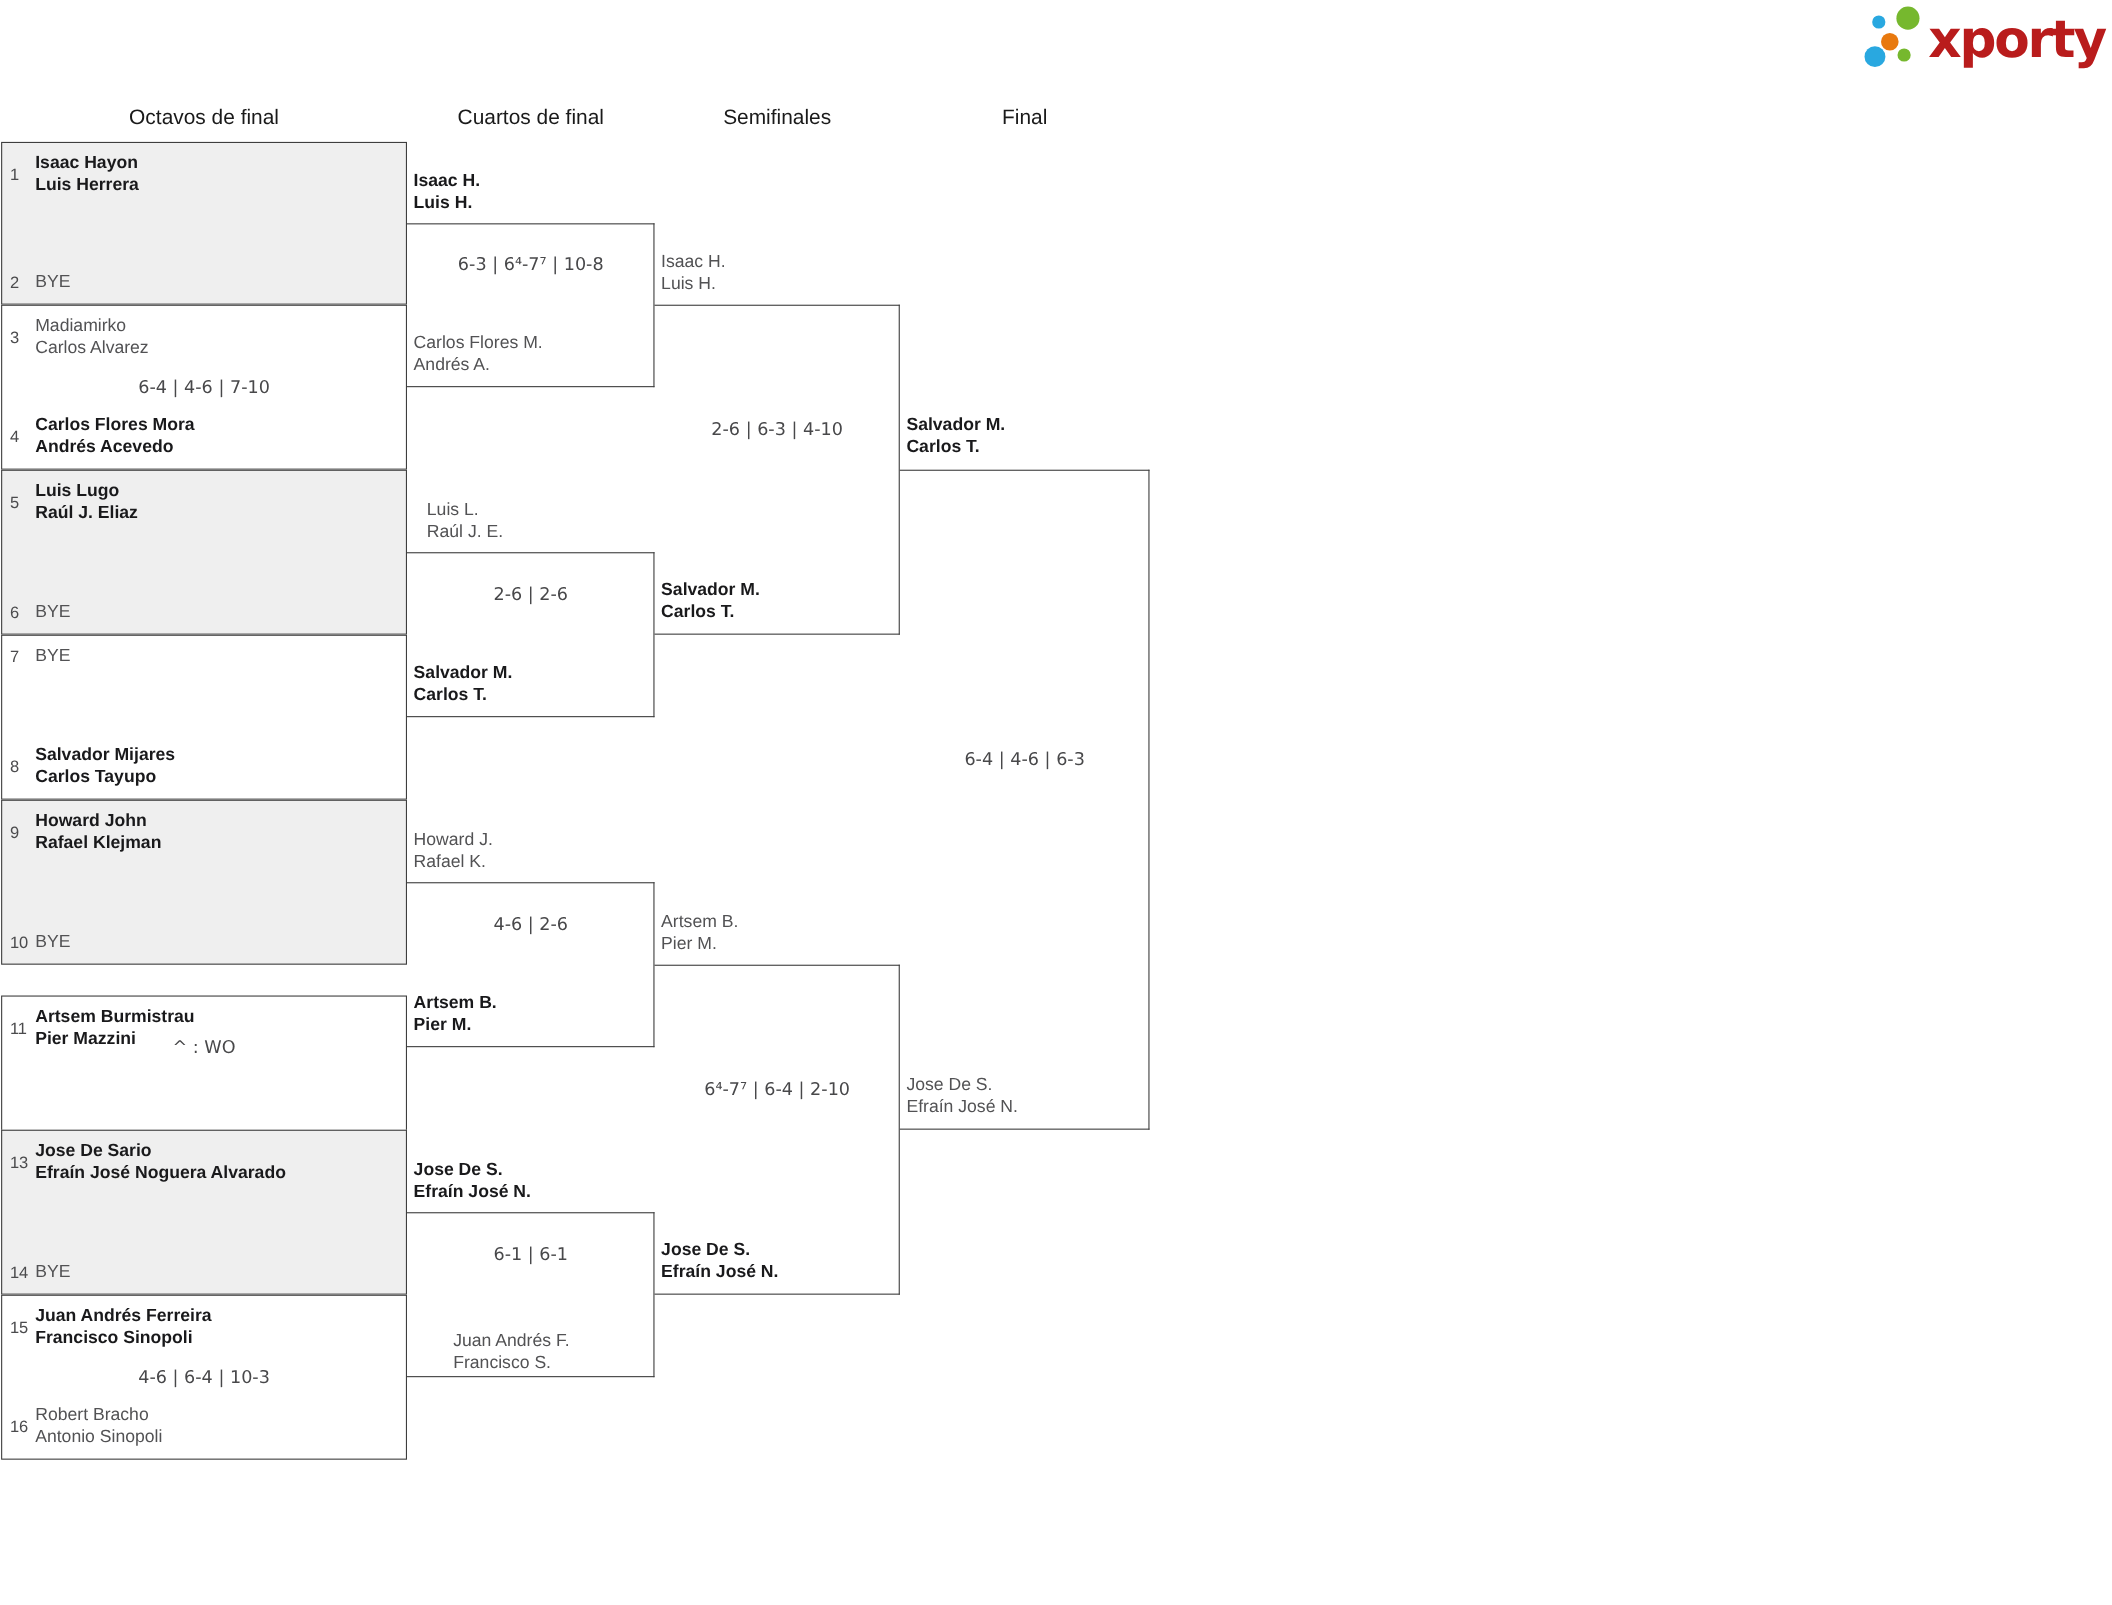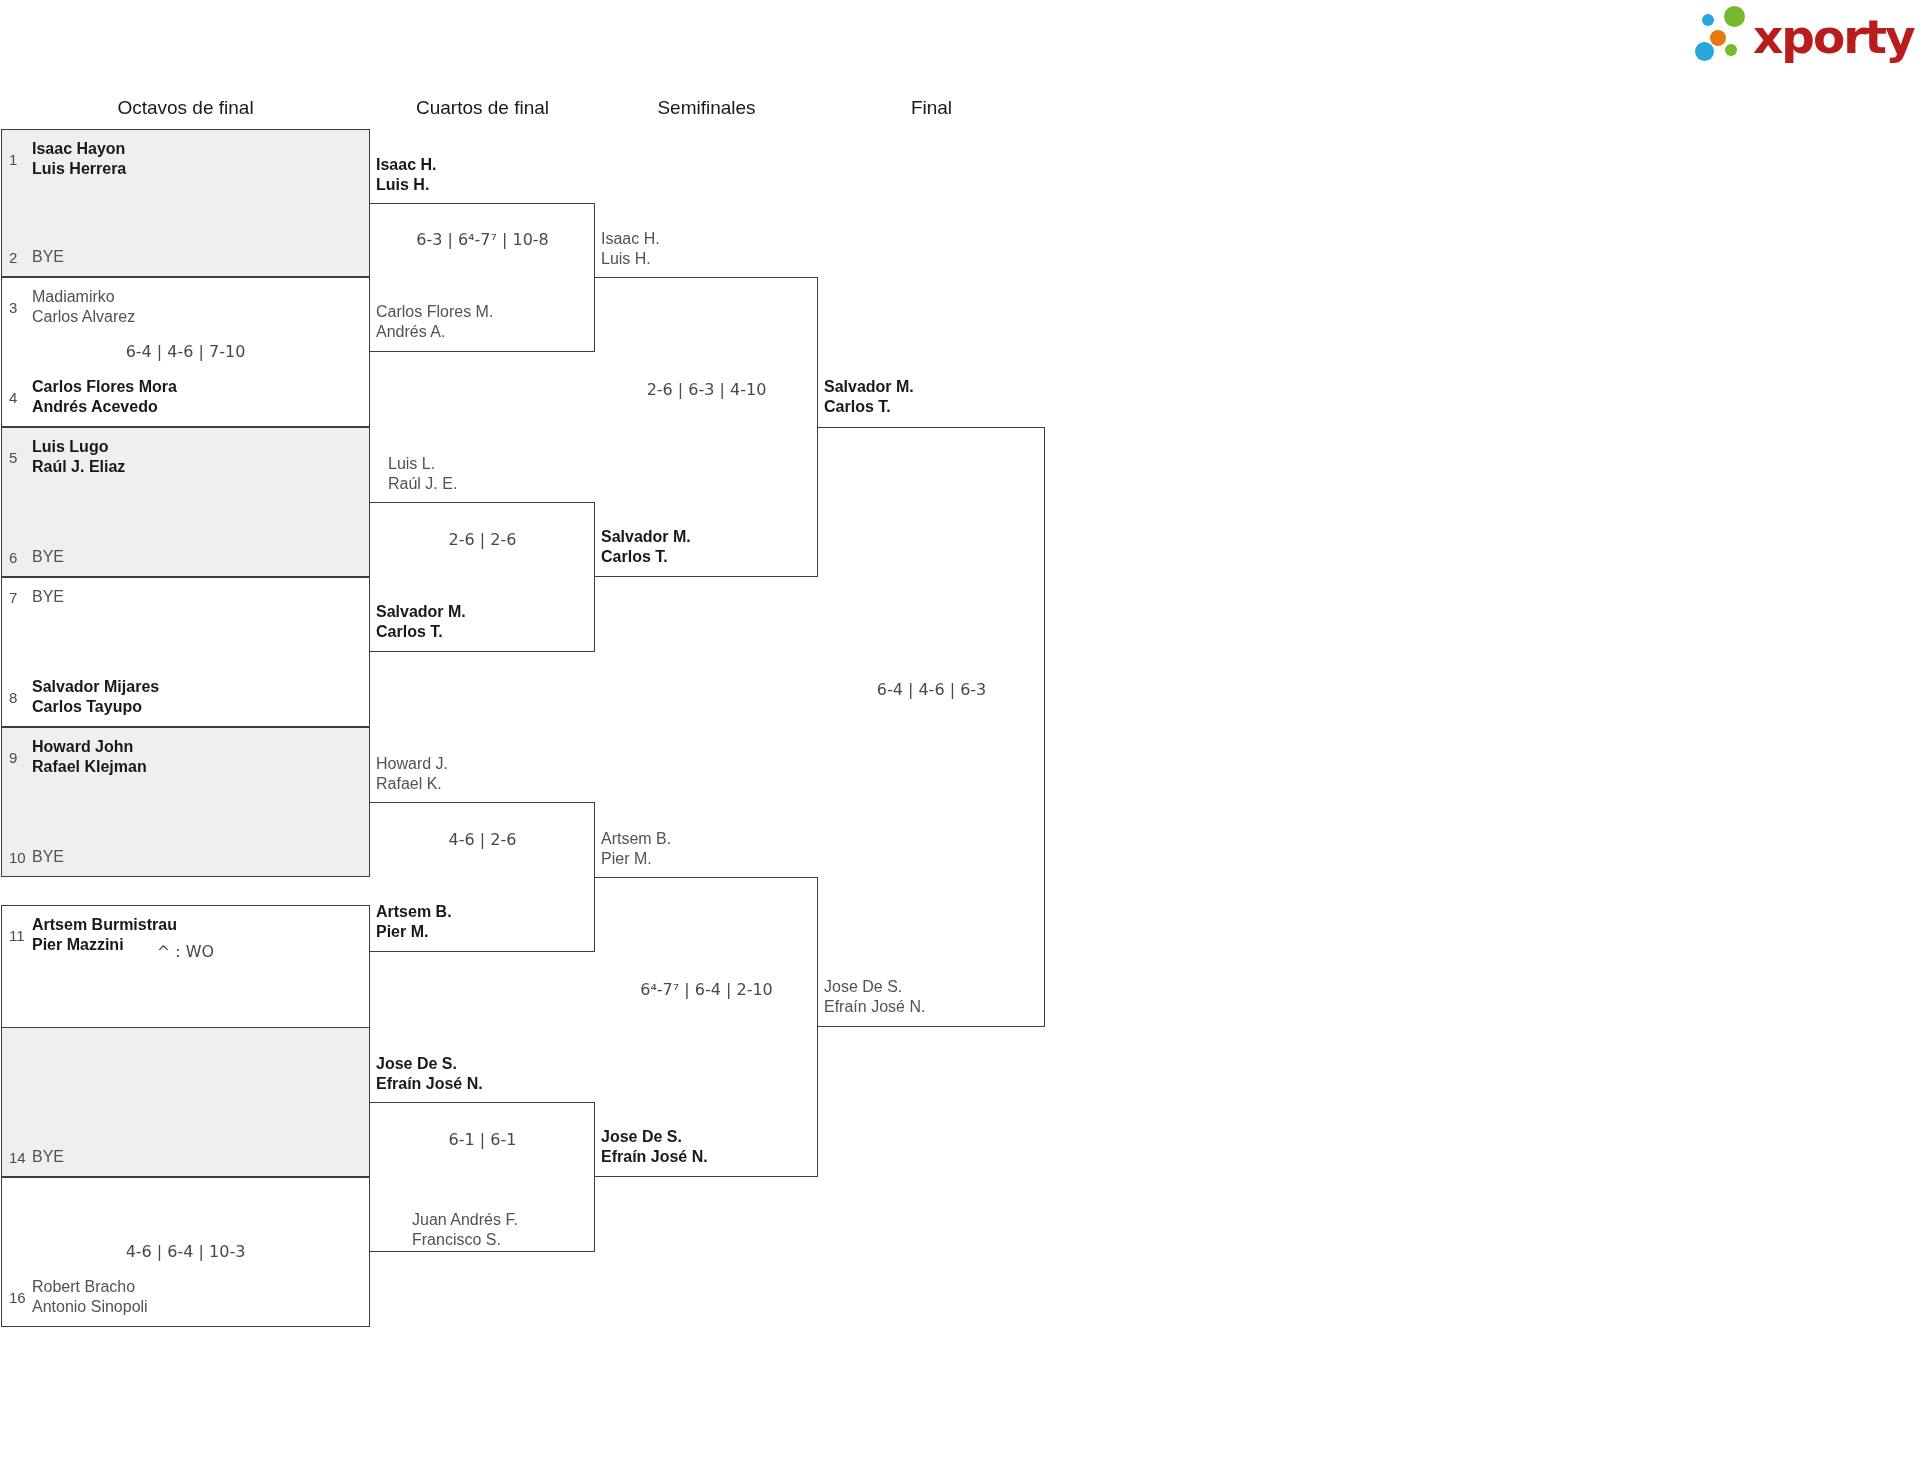--- a/index.html
+++ b/index.html
@@ -168,29 +168,43 @@
     </div>
     <div class="slot b">
       <span class="seed">12</span>
       <div class="team">
         <span class="ln">Carlos Guevara</span>
       </div>
     </div>
   </div>
 
   <div class="box rbox shade" style="top:1027px;height:150px;">
+    <div class="slot t">
+      <span class="seed">13</span>
+      <div class="team w">
+        <span class="ln">Jose De Sario</span>
+        <span class="ln">Efraín José Noguera Alvarado</span>
+      </div>
+    </div>
     <div class="slot b">
       <span class="seed">14</span>
       <div class="team">
         <span class="ln">BYE</span>
       </div>
     </div>
   </div>
 
   <div class="box rbox" style="top:1177px;height:150px;">
+    <div class="slot t">
+      <span class="seed">15</span>
+      <div class="team w">
+        <span class="ln">Juan Andrés Ferreira</span>
+        <span class="ln">Francisco Sinopoli</span>
+      </div>
+    </div>
     <div class="slot b">
       <span class="seed">16</span>
       <div class="team">
         <span class="ln">Robert Bracho</span>
         <span class="ln">Antonio Sinopoli</span>
       </div>
     </div>
   </div>
 
   <div class="score col1" style="top:342px;">6-4 | 4-6 | 7-10</div>

